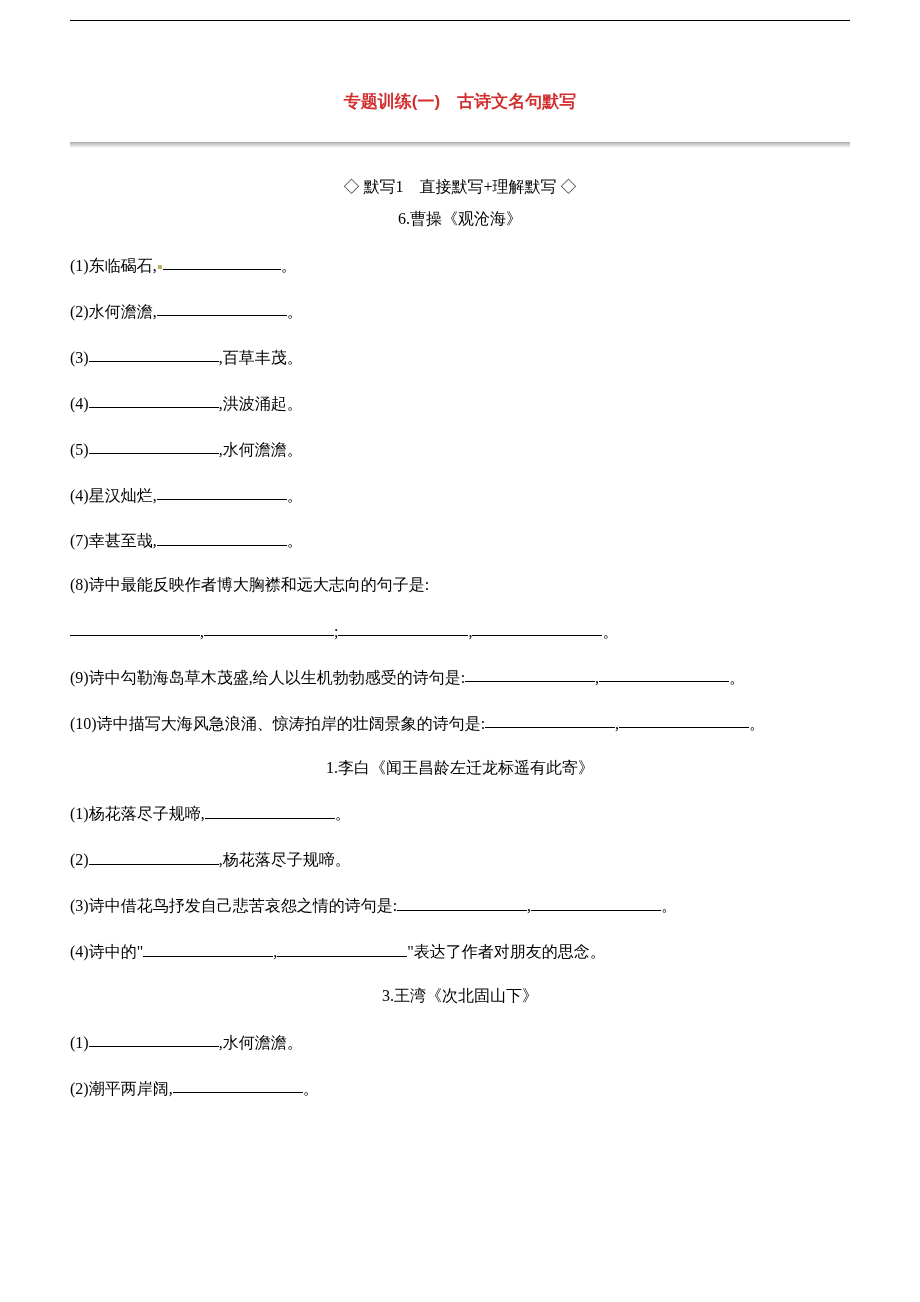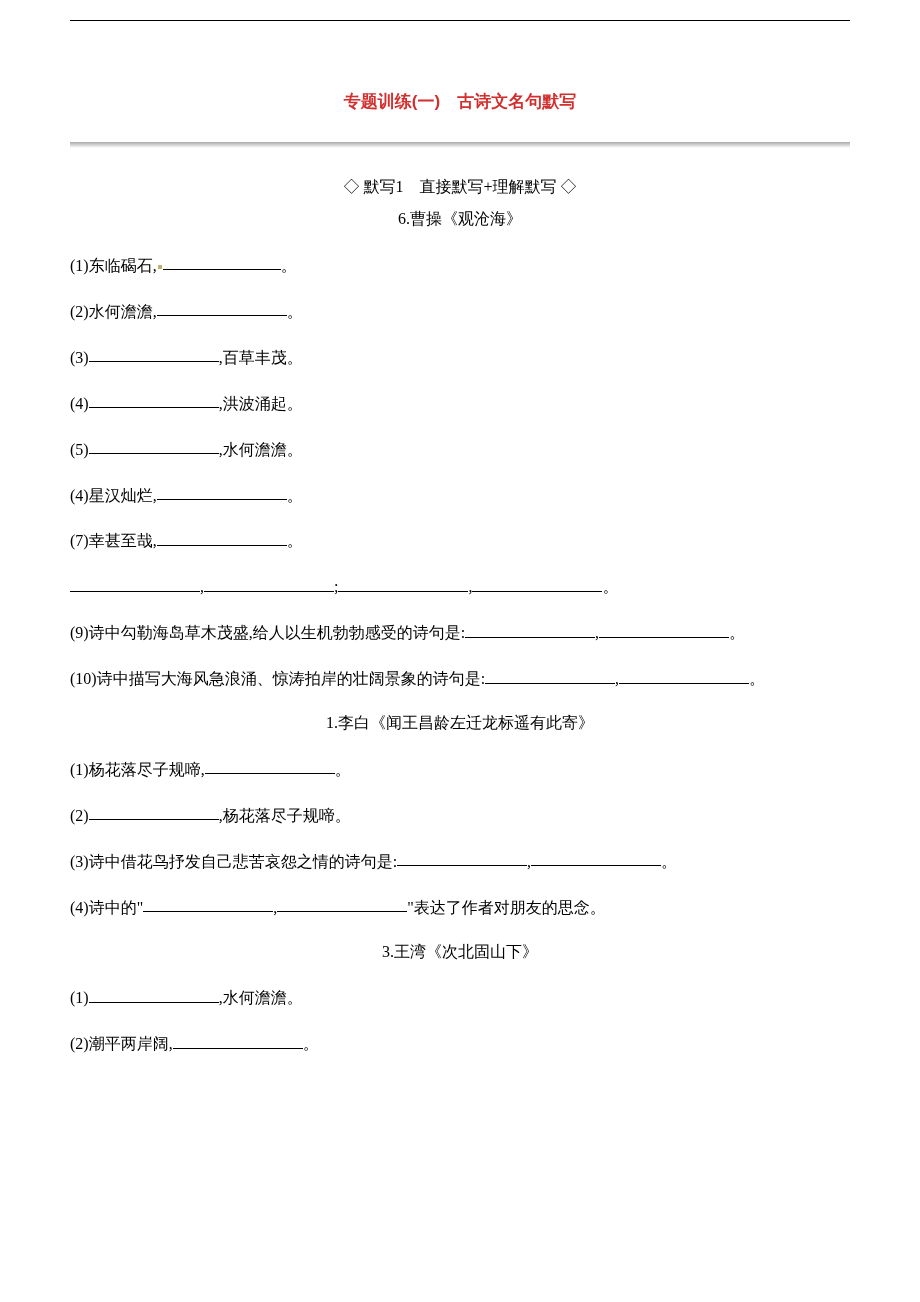--- a/index.html
+++ b/index.html
@@ -104,20 +104,21 @@
 
 <div class="line">
   <span>(4)星汉灿烂,</span><span class="blank blank-md"></span><span>。</span>
 </div>
 
 <div class="line">
   <span>(7)幸甚至哉,</span><span class="blank blank-md"></span><span>。</span>
 </div>
 
 <div class="line-wrap">
+  <div style="margin-bottom:22px;"><span>(8)诗中最能反映作者博大胸襟和远大志向的句子是:</span></div>
   <div>
     <span class="blank blank-lg"></span><span>,</span><span class="blank blank-lg"></span><span>;</span><span class="blank blank-lg"></span><span>,</span><span class="blank blank-lg"></span><span>。</span>
   </div>
 </div>
 
 <div class="line">
   <span>(9)诗中勾勒海岛草木茂盛,给人以生机勃勃感受的诗句是:</span><span class="blank blank-md"></span><span>,</span><span class="blank blank-md"></span><span>。</span>
 </div>
 
 <div class="line">

